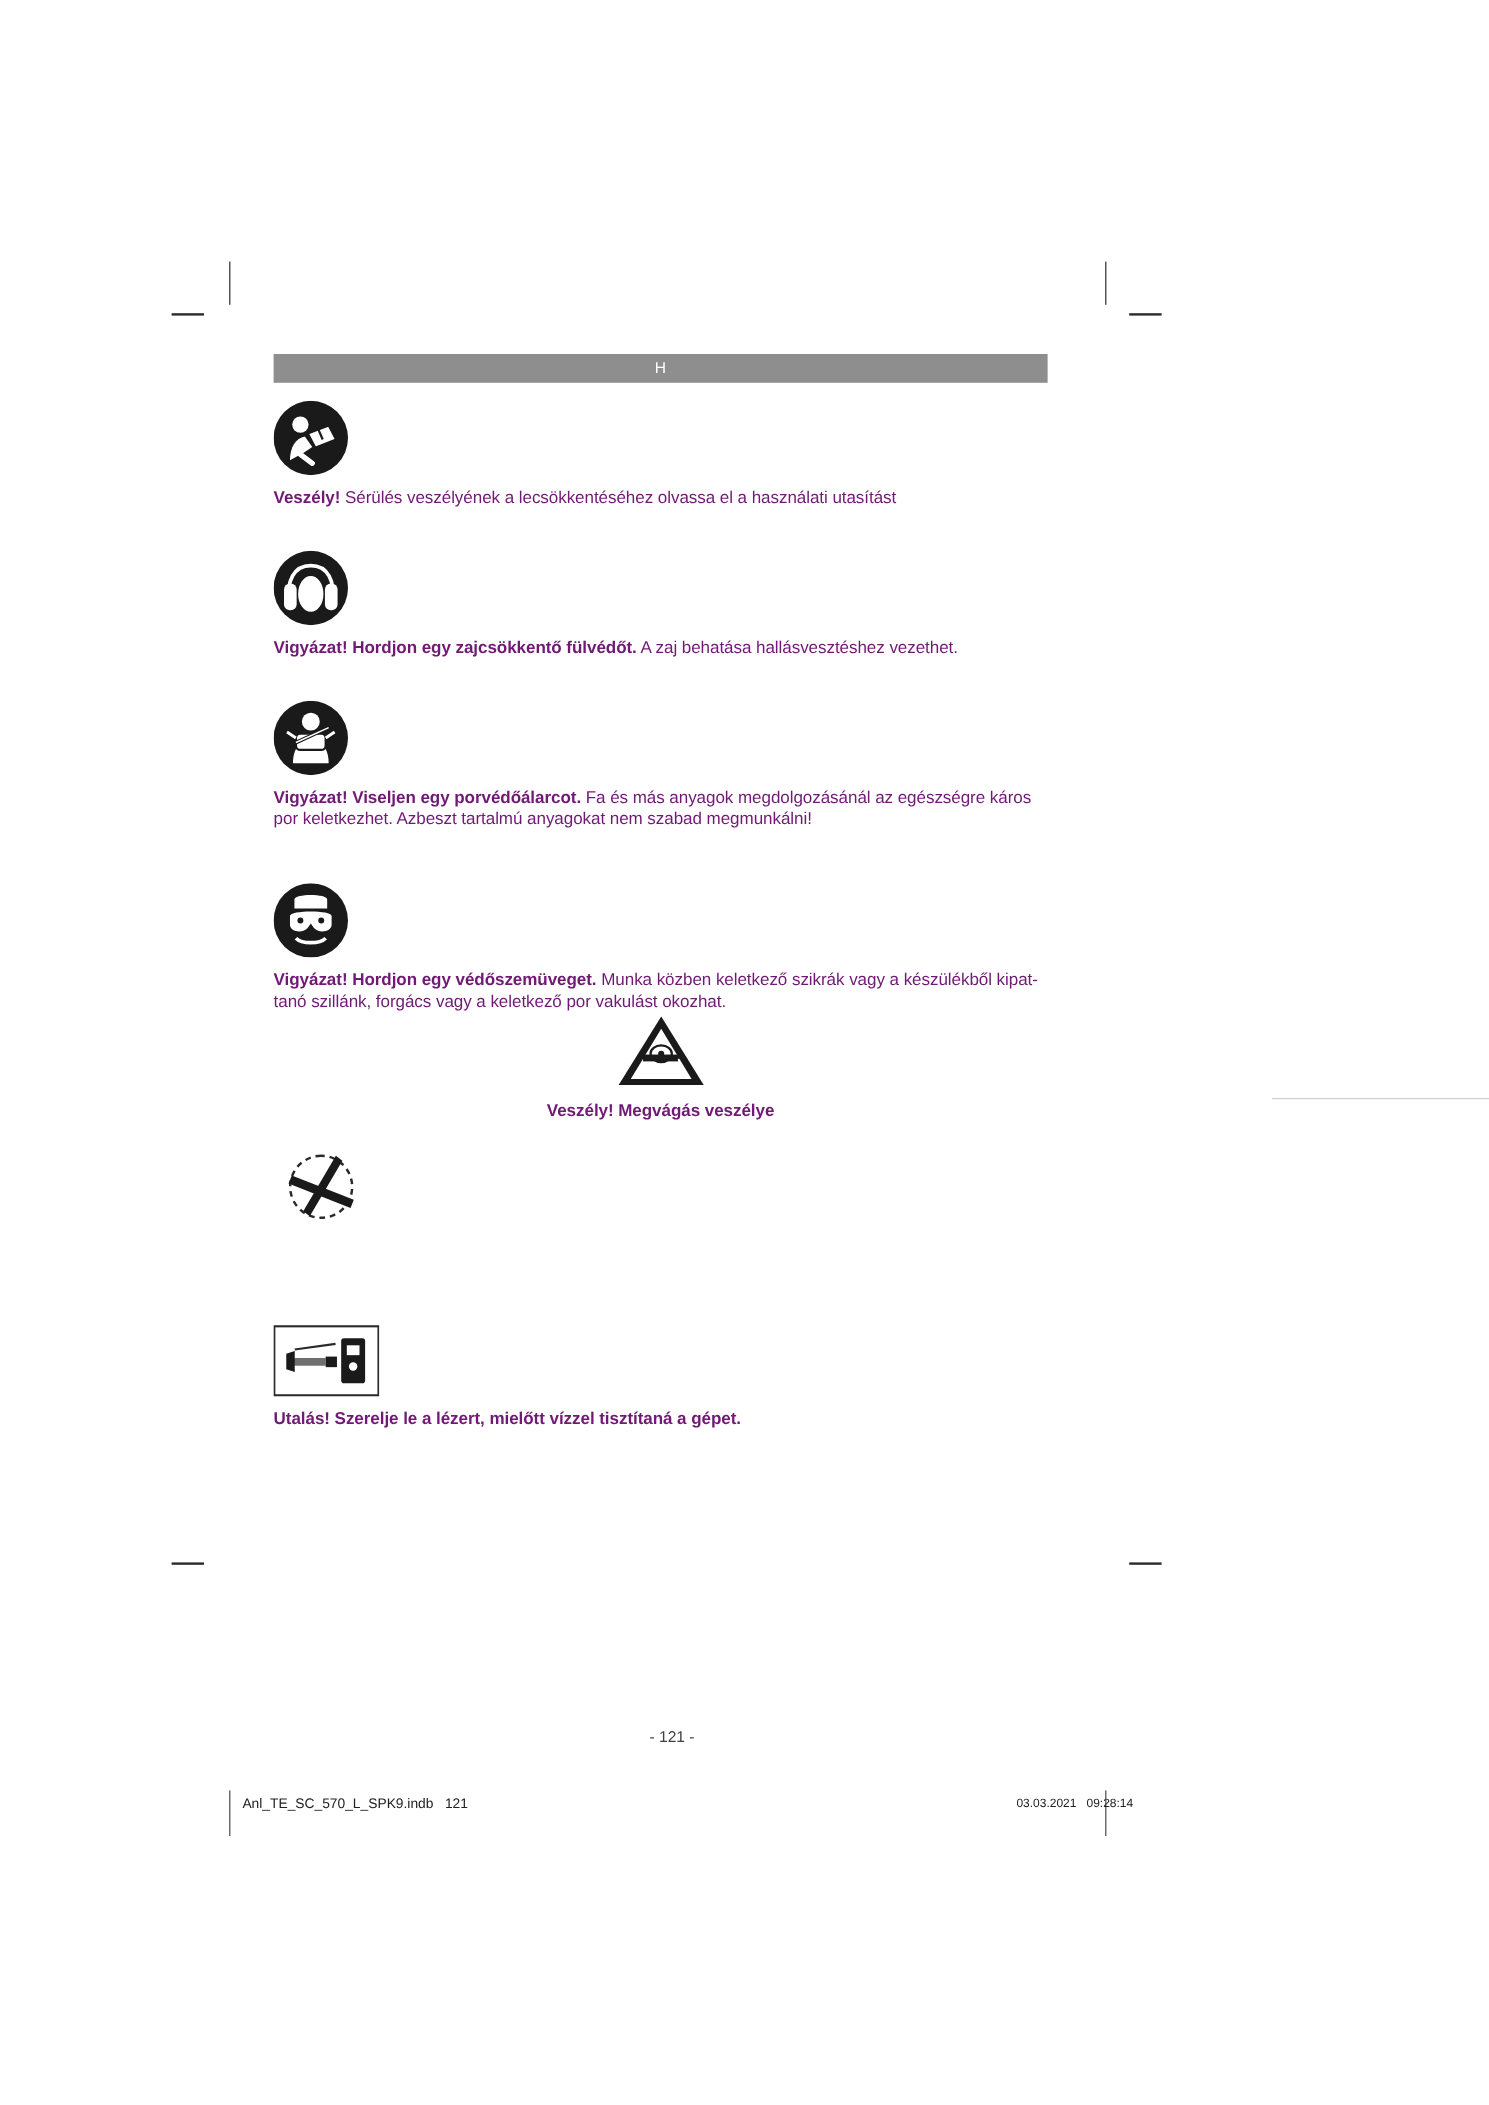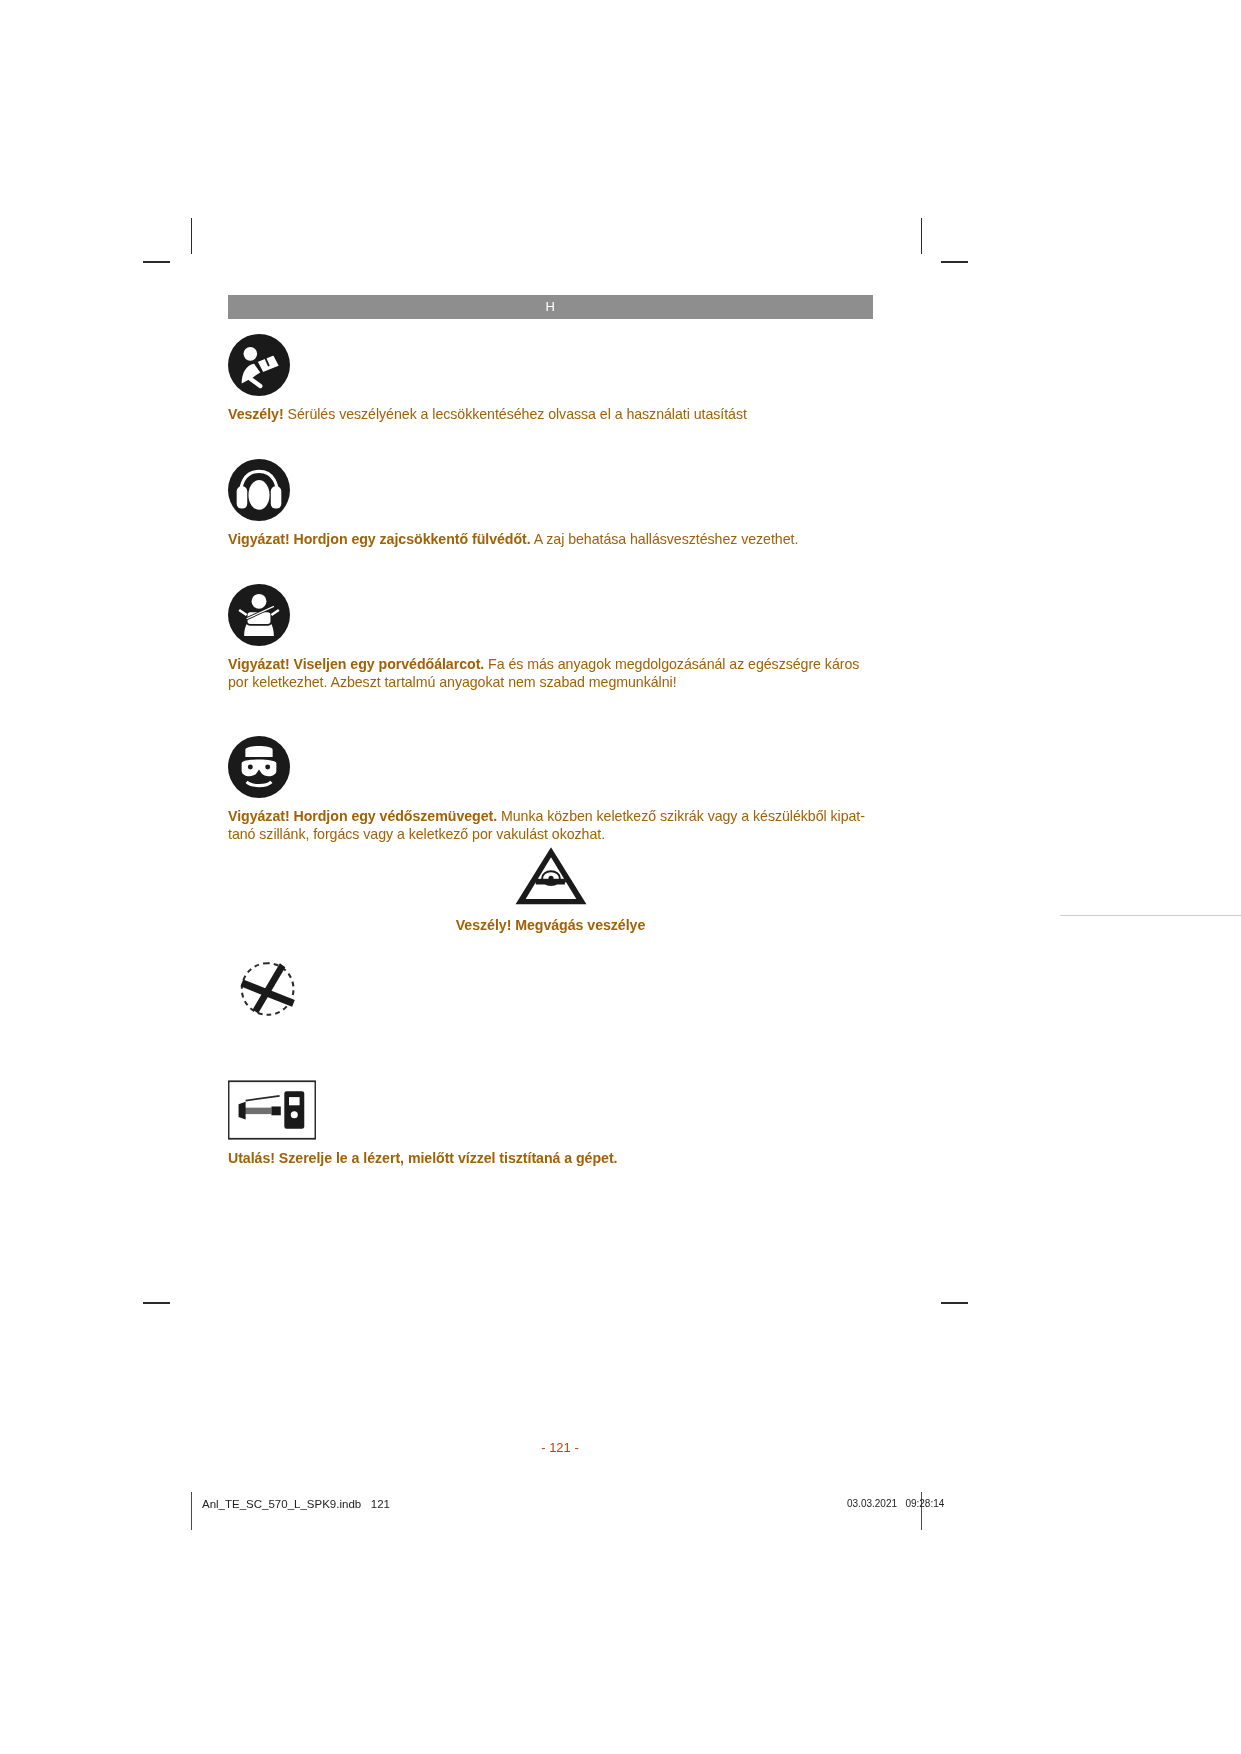--- a/index.html
+++ b/index.html
@@ -61,42 +61,42 @@
     position: absolute;
     left: 228px;
   }
   .icon-wrap {
     display: block;
     margin-bottom: 6px;
   }
   .caption {
     font-size: 14.2px;
     line-height: 17.5px;
-    color: #a16207;
+    color: #701a75;
     width: 645px;
     letter-spacing: -0.05px;
   }
   .caption b { font-weight: bold; }
 
   
   .edge-rule {
     position: absolute;
     height: 1px;
     background: #cfcfcf;
   }
 
   
   .page-number {
     position: absolute;
     left: 0;
     top: 1440px;
     width: 1120px;
     text-align: center;
     font-size: 13px;
-    color: #c2410c;
+    color: #404040;
   }
   .footer-rule-left {
     position: absolute;
     left: 191px;
     top: 1492px;
     width: 1px;
     height: 38px;
     background: #4a4a4a;
   }
   .footer-rule-right {
@@ -225,21 +225,21 @@
       <svg width="82" height="68" viewBox="0 0 120 100" aria-hidden="true">
         <g fill="none" stroke="#2a2a2a" stroke-width="3">
           <path d="M58 12 A38 38 0 1 0 58 88 A38 38 0 1 0 58 12" stroke-dasharray="7 6"></path>
         </g>
         <path d="M22 36 L98 66 L94 76 L18 46 Z" fill="#1a1a1a"></path>
         <path d="M84 18 L44 86 L36 80 L76 12 Z" fill="#1a1a1a"></path>
       </svg>
     </div>
   </div>
 
-  <div class="block" style="top:1080px;">
+  <div class="block" style="top:1104px;">
     <div class="icon-wrap">
       <svg width="88" height="60" viewBox="0 0 150 100" aria-hidden="true">
         <rect x="1" y="1" width="148" height="98" fill="#ffffff" stroke="#2a2a2a" stroke-width="3"></rect>
         <rect x="96" y="18" width="34" height="64" rx="4" fill="#1a1a1a"></rect>
         <rect x="104" y="28" width="18" height="14" fill="#ffffff"></rect>
         <circle cx="113" cy="58" r="6" fill="#ffffff"></circle>
         <rect x="26" y="46" width="48" height="11" fill="#6f6f6f"></rect>
         <rect x="74" y="44" width="16" height="15" fill="#1a1a1a"></rect>
         <path d="M18 40 L30 36 L30 66 L18 62 Z" fill="#1a1a1a"></path>
         <path d="M30 34 L88 26" stroke="#2a2a2a" stroke-width="3"></path>

